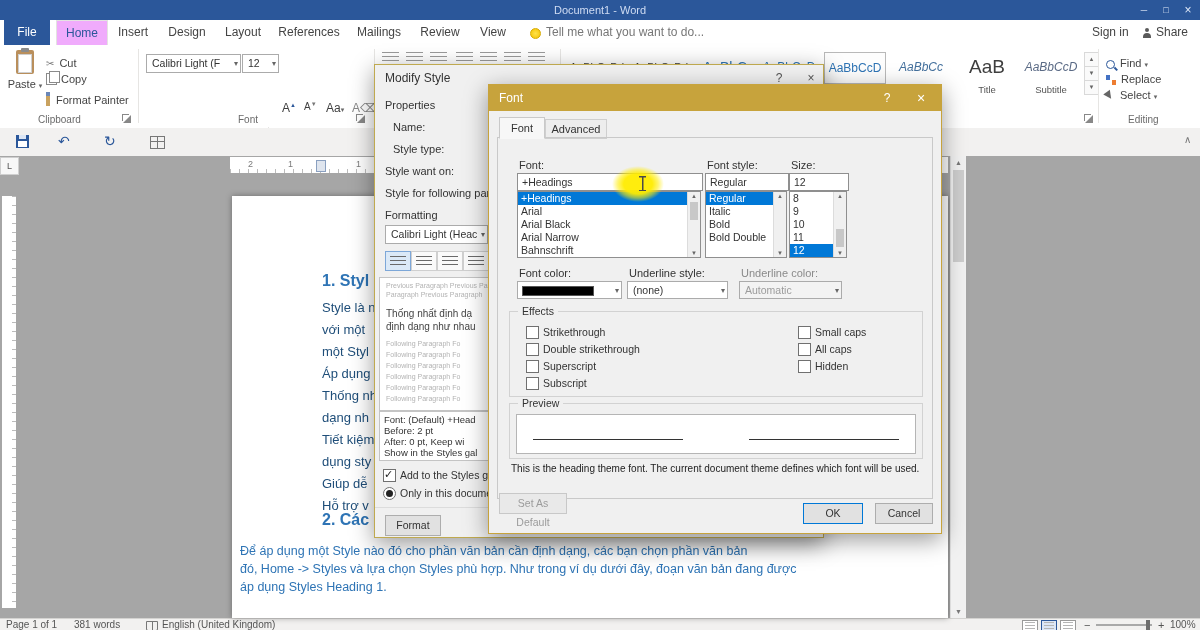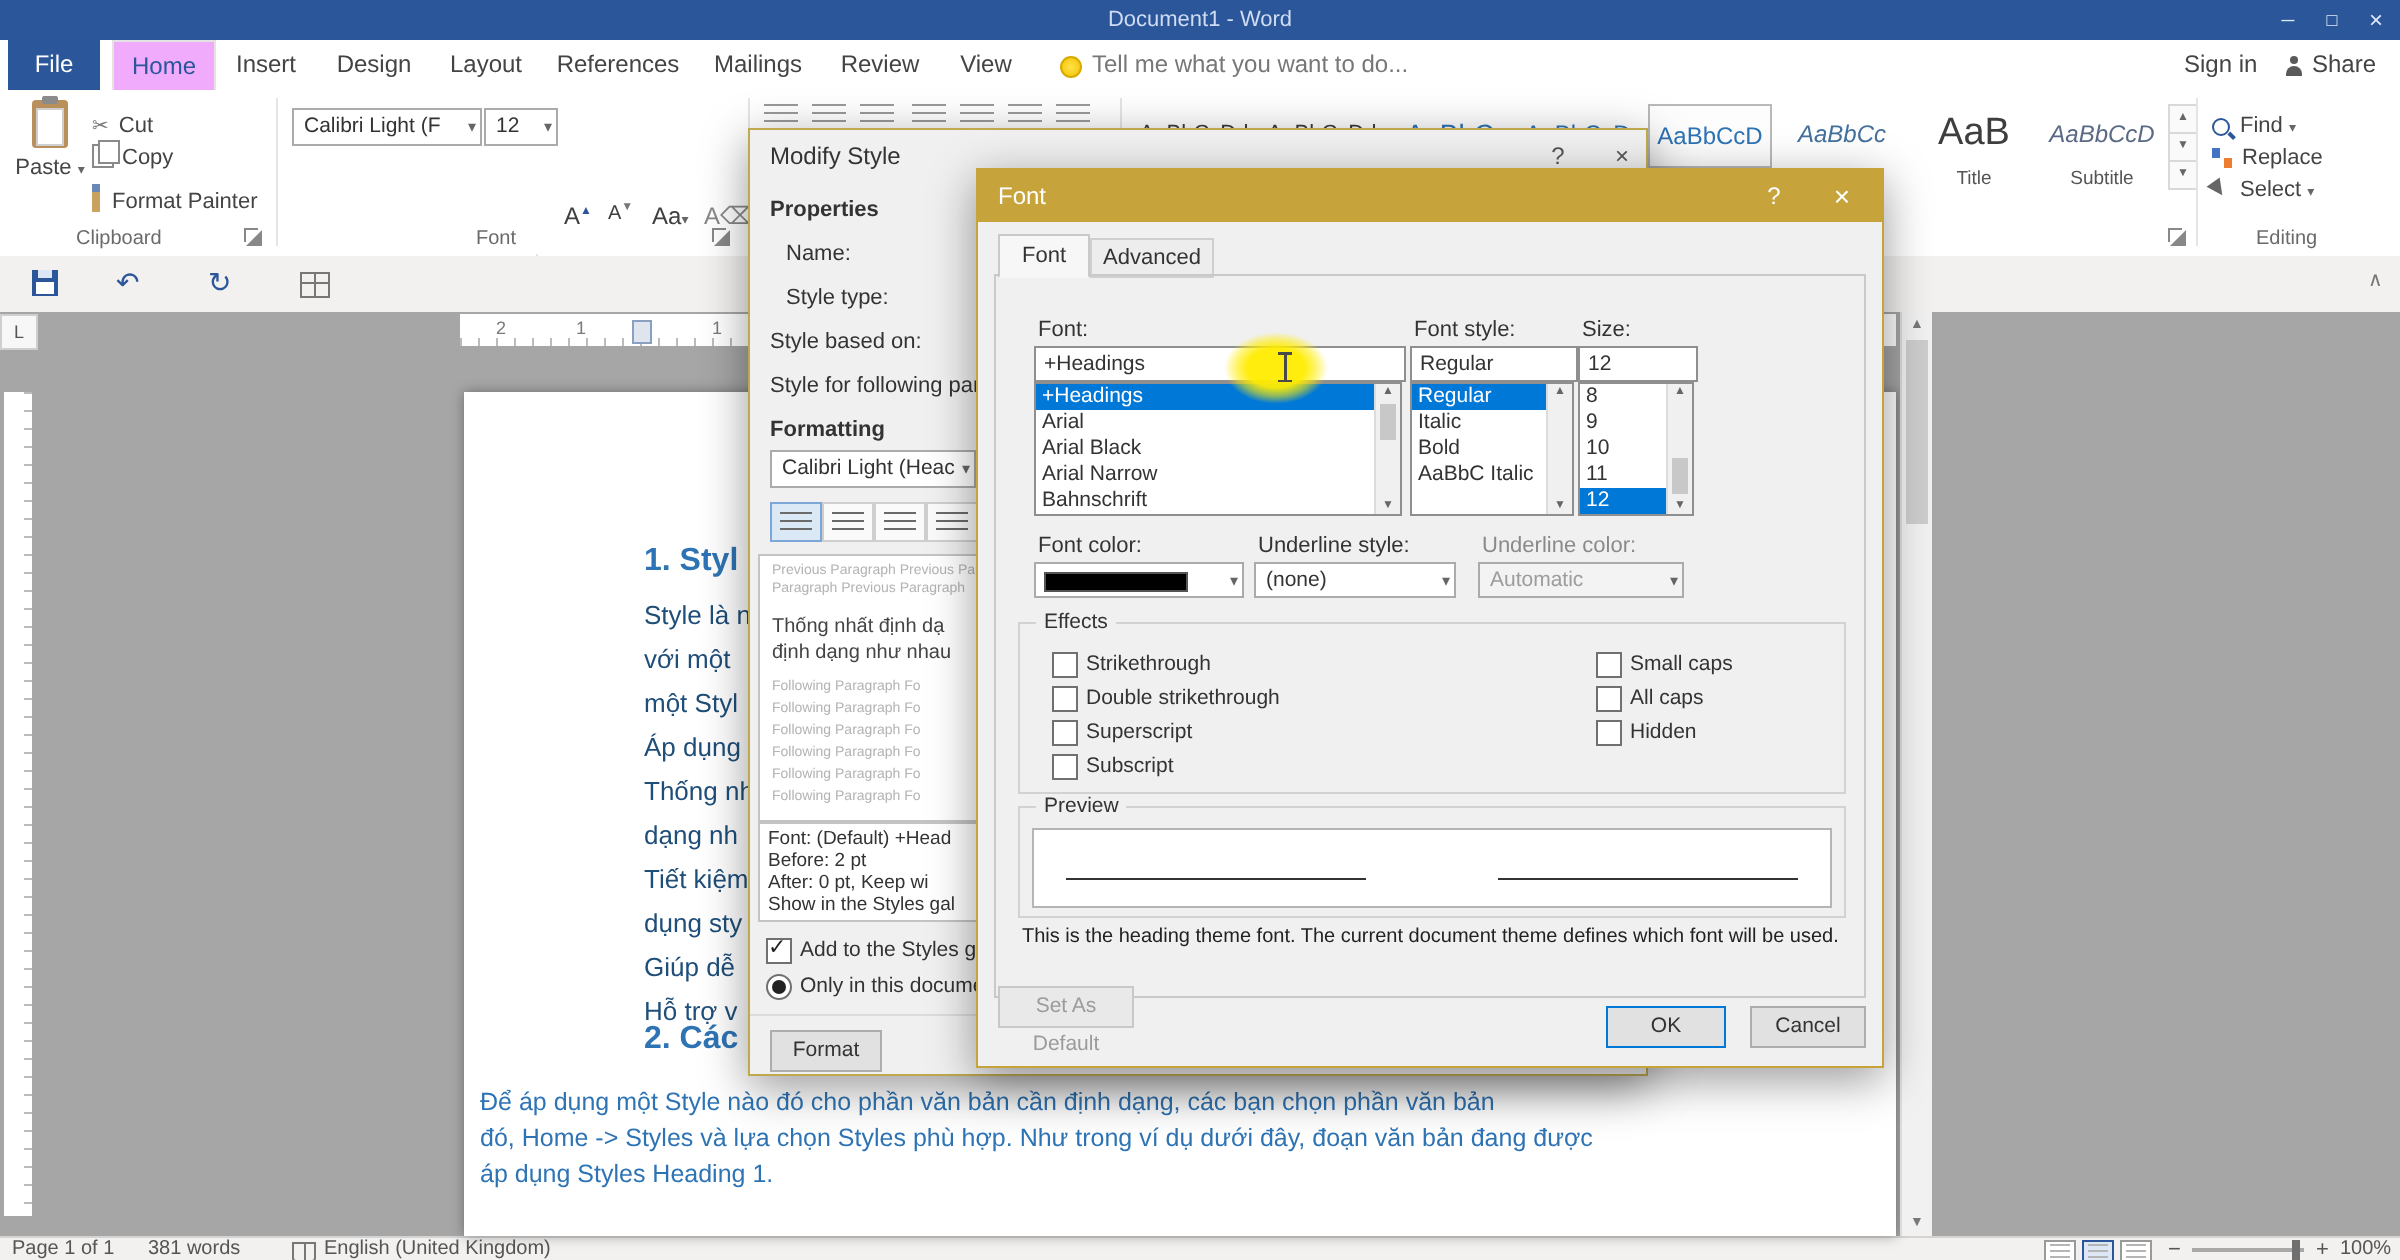--- a/index.html
+++ b/index.html
@@ -93,21 +93,21 @@
   .viewic.on{border-color:#2b579a;background-color:#dce6f5}
   .zch{position:absolute;top:0;line-height:12px;font-size:11px;color:#555}
   .ztrack{position:absolute;top:5px;height:2px;background:#a9a9a9}
   .zthumb{position:absolute;top:1px;width:4px;height:10px;background:#6f6f6f}
   
   .dlg{position:absolute;background:#f0f0f0;box-shadow:0 6px 22px rgba(0,0,0,.4)}
   .dlg .dtitle{position:absolute;left:0;top:0;right:0;height:26px}
   .dlg .dtext{position:absolute;left:10px;top:6px;font-size:12px}
   .dbtn{position:absolute;top:4px;width:20px;height:18px;text-align:center;line-height:18px;font-size:12px;color:#555}
   .lb{position:absolute;font-size:11px;color:#333;white-space:nowrap}
-  .lb.b{font-weight:bold}
+  .lb.b{font-weight:normal}
   .input{position:absolute;background:#fff;border:1px solid #8f8f8f;font-size:10.5px;line-height:16px;padding-left:4px;white-space:nowrap;overflow:hidden}
   .listbox{position:absolute;background:#fff;border:1px solid #8f8f8f;overflow:hidden}
   .li{height:13px;line-height:13px;font-size:10.5px;padding-left:3px;white-space:nowrap}
   .li.sel{background:#0078d7;color:#fff}
   .vsb{position:absolute;right:0;top:0;bottom:0;width:12px;background:#f0f0f0;border-left:1px solid #dcdcdc}
   .vsb .a{position:absolute;left:0;width:12px;text-align:center;font-size:6px;color:#666}
   .vsb .t{position:absolute;left:2px;width:8px;background:#c8c8c8}
   .grp{position:absolute;border:1px solid #d2d2d2}
   .grp .legend{position:absolute;top:-7px;left:8px;background:#f0f0f0;padding:0 4px;font-size:10.5px;color:#333}
   .cb{position:absolute;font-size:10.5px;line-height:13px;padding-left:17px;color:#333;white-space:nowrap}
@@ -309,21 +309,21 @@
 
 <div class="dlg" style="left:374px;top:64px;width:448px;height:472px;border:1px solid #bfa94f;z-index:10">
   <div class="dtitle">
     <span class="dtext">Modify Style</span>
     <span class="dbtn" style="left:394px">?</span>
     <span class="dbtn" style="left:426px">×</span>
   </div>
   <span class="lb b" style="left:10px;top:34px">Properties</span>
   <span class="lb" style="left:18px;top:56px">Name:</span>
   <span class="lb" style="left:18px;top:78px">Style type:</span>
-  <span class="lb" style="left:10px;top:100px">Style based on:</span>
+  <span class="lb" style="left:10px;top:100px">Style want on:</span>
   <span class="lb" style="left:10px;top:122px">Style for following par</span>
   <span class="lb b" style="left:10px;top:144px">Formatting</span>
   <div class="combo" style="left:10px;top:160px;width:96px;height:17px"><span>Calibri Light (Heac</span></div>
   <div class="abs" style="left:10px;top:186px;width:120px;height:18px">
     <span class="abtn on" style="left:0"></span>
     <span class="abtn" style="left:26px"></span>
     <span class="abtn" style="left:52px"></span>
     <span class="abtn" style="left:78px"></span>
   </div>
   <div class="abs" style="left:4px;top:212px;width:438px;height:132px;background:#fff;border:1px solid #c4c4c4">
@@ -377,21 +377,21 @@
     <div class="vsb">
       <span class="a" style="top:1px">▲</span>
         <span class="t" style="top:10px;height:18px"></span>
         <span class="a" style="bottom:1px">▼</span>
     </div>
   </div>
   <div class="listbox" style="left:216px;top:106px;width:80px;height:65px">
     <div class="li sel">Regular</div>
     <div class="li">Italic</div>
     <div class="li">Bold</div>
-    <div class="li">AaBbC Italic</div>
+    <div class="li">Bold Double</div>
     <div class="vsb">
       <span class="a" style="top:1px">▲</span>
         <span class="a" style="bottom:1px">▼</span>
     </div>
   </div>
   <div class="listbox" style="left:300px;top:106px;width:56px;height:65px">
     <div class="li">8</div>
     <div class="li">9</div>
     <div class="li">10</div>
     <div class="li">11</div>

